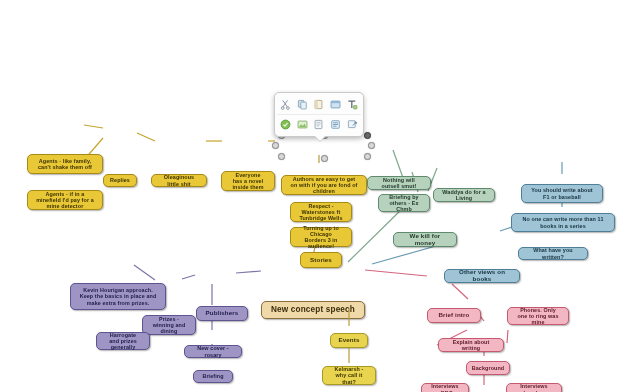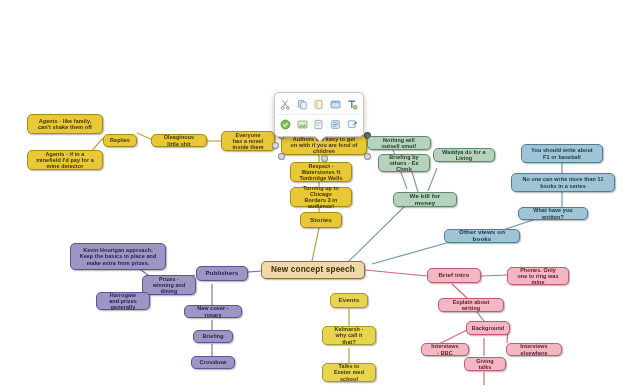--- a/index.html
+++ b/index.html
@@ -21,20 +21,21 @@
     text-align:center;
     display:flex;align-items:center;justify-content:center;
     padding:2px 8px;
     line-height:1.12;
     font-size:5.6px;
     font-weight:bold;
     color:#2b2b2b;
     box-shadow:1px 1px 1.5px rgba(0,0,0,.30);
     letter-spacing:.02em;
     white-space:pre-line;
+    margin-top:40px;
   }
 
   
   .c-yellow{background:#e9c837;border-color:#a88b15;color:#3b3100;}
   .c-yellow2{background:#e8d44f;border-color:#a89a22;color:#3b3400;}
   .c-green{background:#b6d2bc;border-color:#5f8a6d;color:#1e3326;}
   .c-blue{background:#9fc4d6;border-color:#4f7f98;color:#17323f;}
   .c-pink{background:#f3b7c4;border-color:#c4596f;color:#5a1726;}
   .c-purple{background:#9e95c4;border-color:#5e5490;color:#22204a;}
   .c-center{background:#f0d9a8;border-color:#8a6f3a;color:#3a2c0d;font-size:8.2px;}

